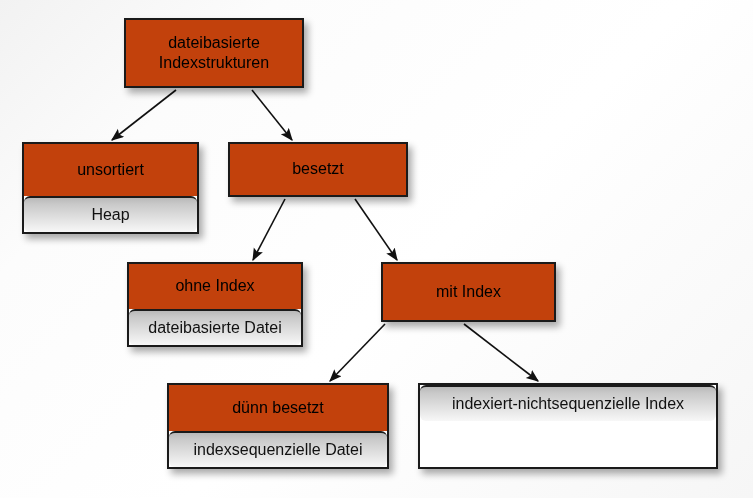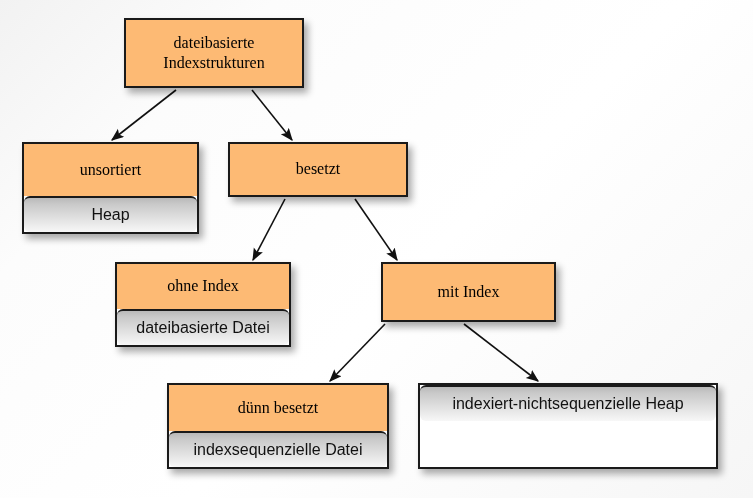--- a/index.html
+++ b/index.html
@@ -38,24 +38,23 @@
   }
   .node .title {
     flex: 1 1 auto;
     display: flex;
     align-items: center;
     justify-content: center;
     text-align: center;
     color: #000000;
     font-size: 16px;
     line-height: 1.28;
-    background: #fdba74;
+    background: #c2410c;
     padding: 0 4px;
     white-space: pre-line;
-    font-family: Liberation Serif, serif;
   }
   .node .impl {
     flex: 0 0 auto;
     display: flex;
     align-items: center;
     justify-content: center;
     text-align: center;
     color: #111111;
     font-size: 16px;
     border-top: 2px solid #1a1a1a;
@@ -93,29 +92,29 @@
         <div class="title">dateibasierte
 Indexstrukturen</div>
       </div>
       <div class="node has-impl" style="left: 22px; top: 142px; width: 177px; height: 92px;">
         <div class="title" style="height: 54px;">unsortiert</div>
         <div class="impl" style="height: 34px;">Heap</div>
       </div>
       <div class="node" style="left: 228px; top: 142px; width: 180px; height: 55px;">
         <div class="title">besetzt</div>
       </div>
-      <div class="node has-impl" style="left: 115px; top: 262px; width: 176px; height: 85px;">
+      <div class="node has-impl" style="left: 127px; top: 262px; width: 176px; height: 85px;">
         <div class="title" style="height: 51px;">ohne Index</div>
         <div class="impl" style="height: 34px;">dateibasierte Datei</div>
       </div>
       <div class="node" style="left: 333px; top: 262px; width: 175px; height: 60px; margin-left: 48px;">
         <div class="title">mit Index</div>
       </div>
       <div class="node has-impl" style="left: 167px; top: 383px; width: 222px; height: 86px;">
         <div class="title" style="height: 52px;">dünn besetzt</div>
         <div class="impl" style="height: 34px;">indexsequenzielle Datei</div>
       </div>
       <div class="node has-impl" style="left: 418px; top: 383px; width: 300px; height: 86px;">
-        <div class="impl" style="height: 34px;">indexiert-nichtsequenzielle Heap</div>
+        <div class="impl" style="height: 34px;">indexiert-nichtsequenzielle Index</div>
       </div>
     </div>
 
 </div>
 
 </body></html>

